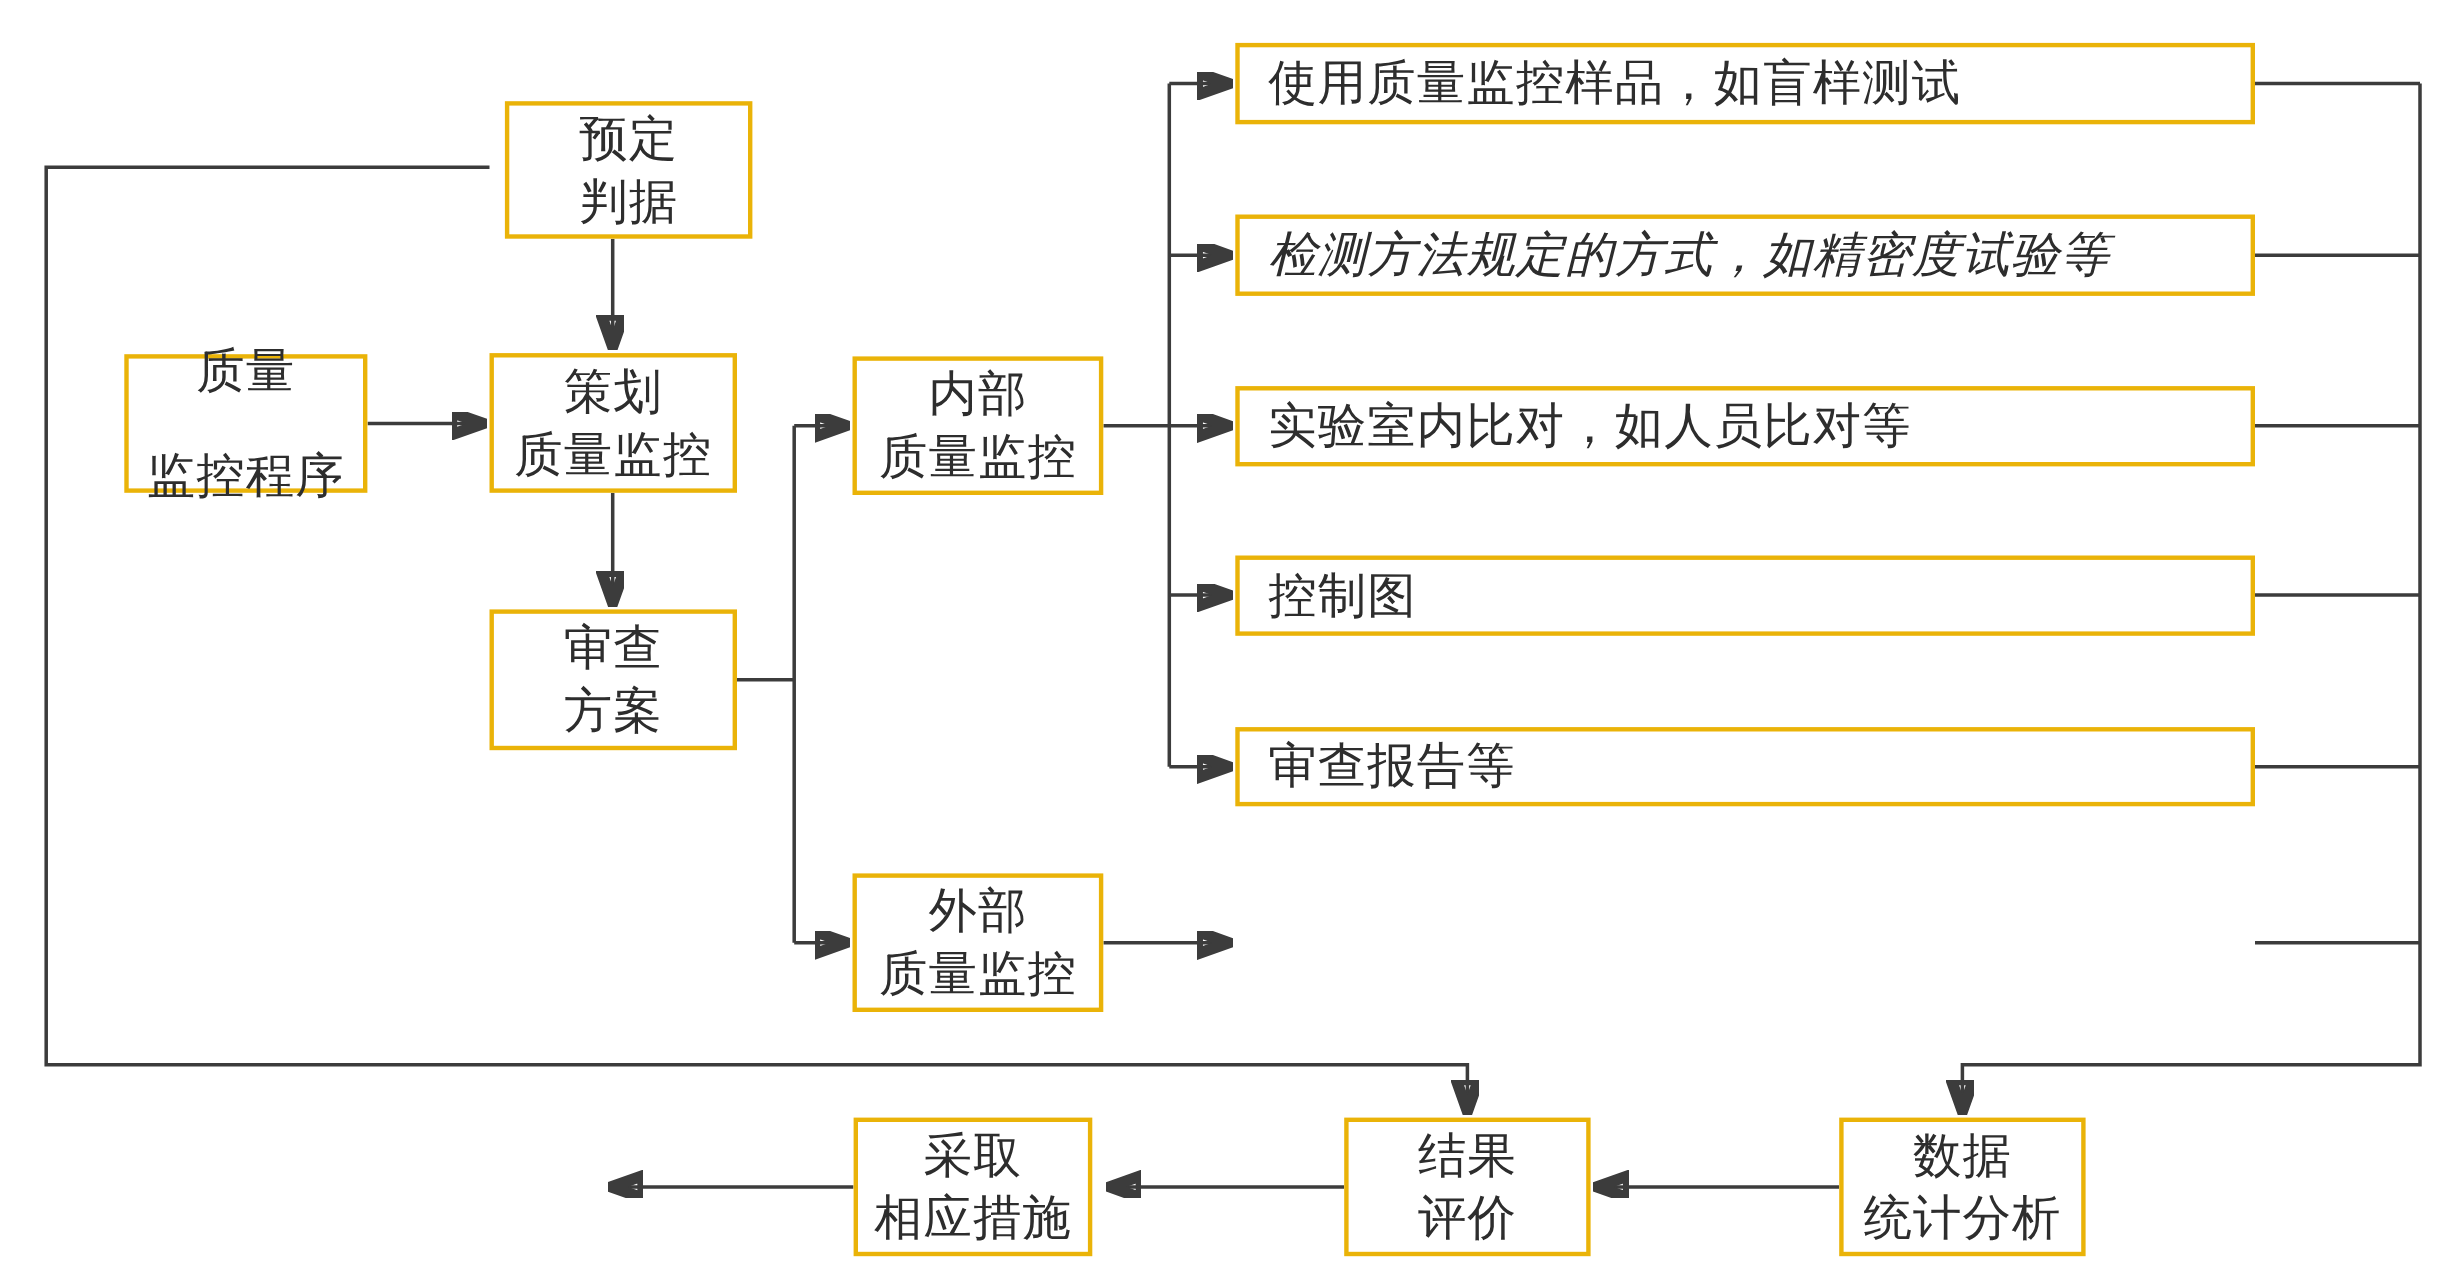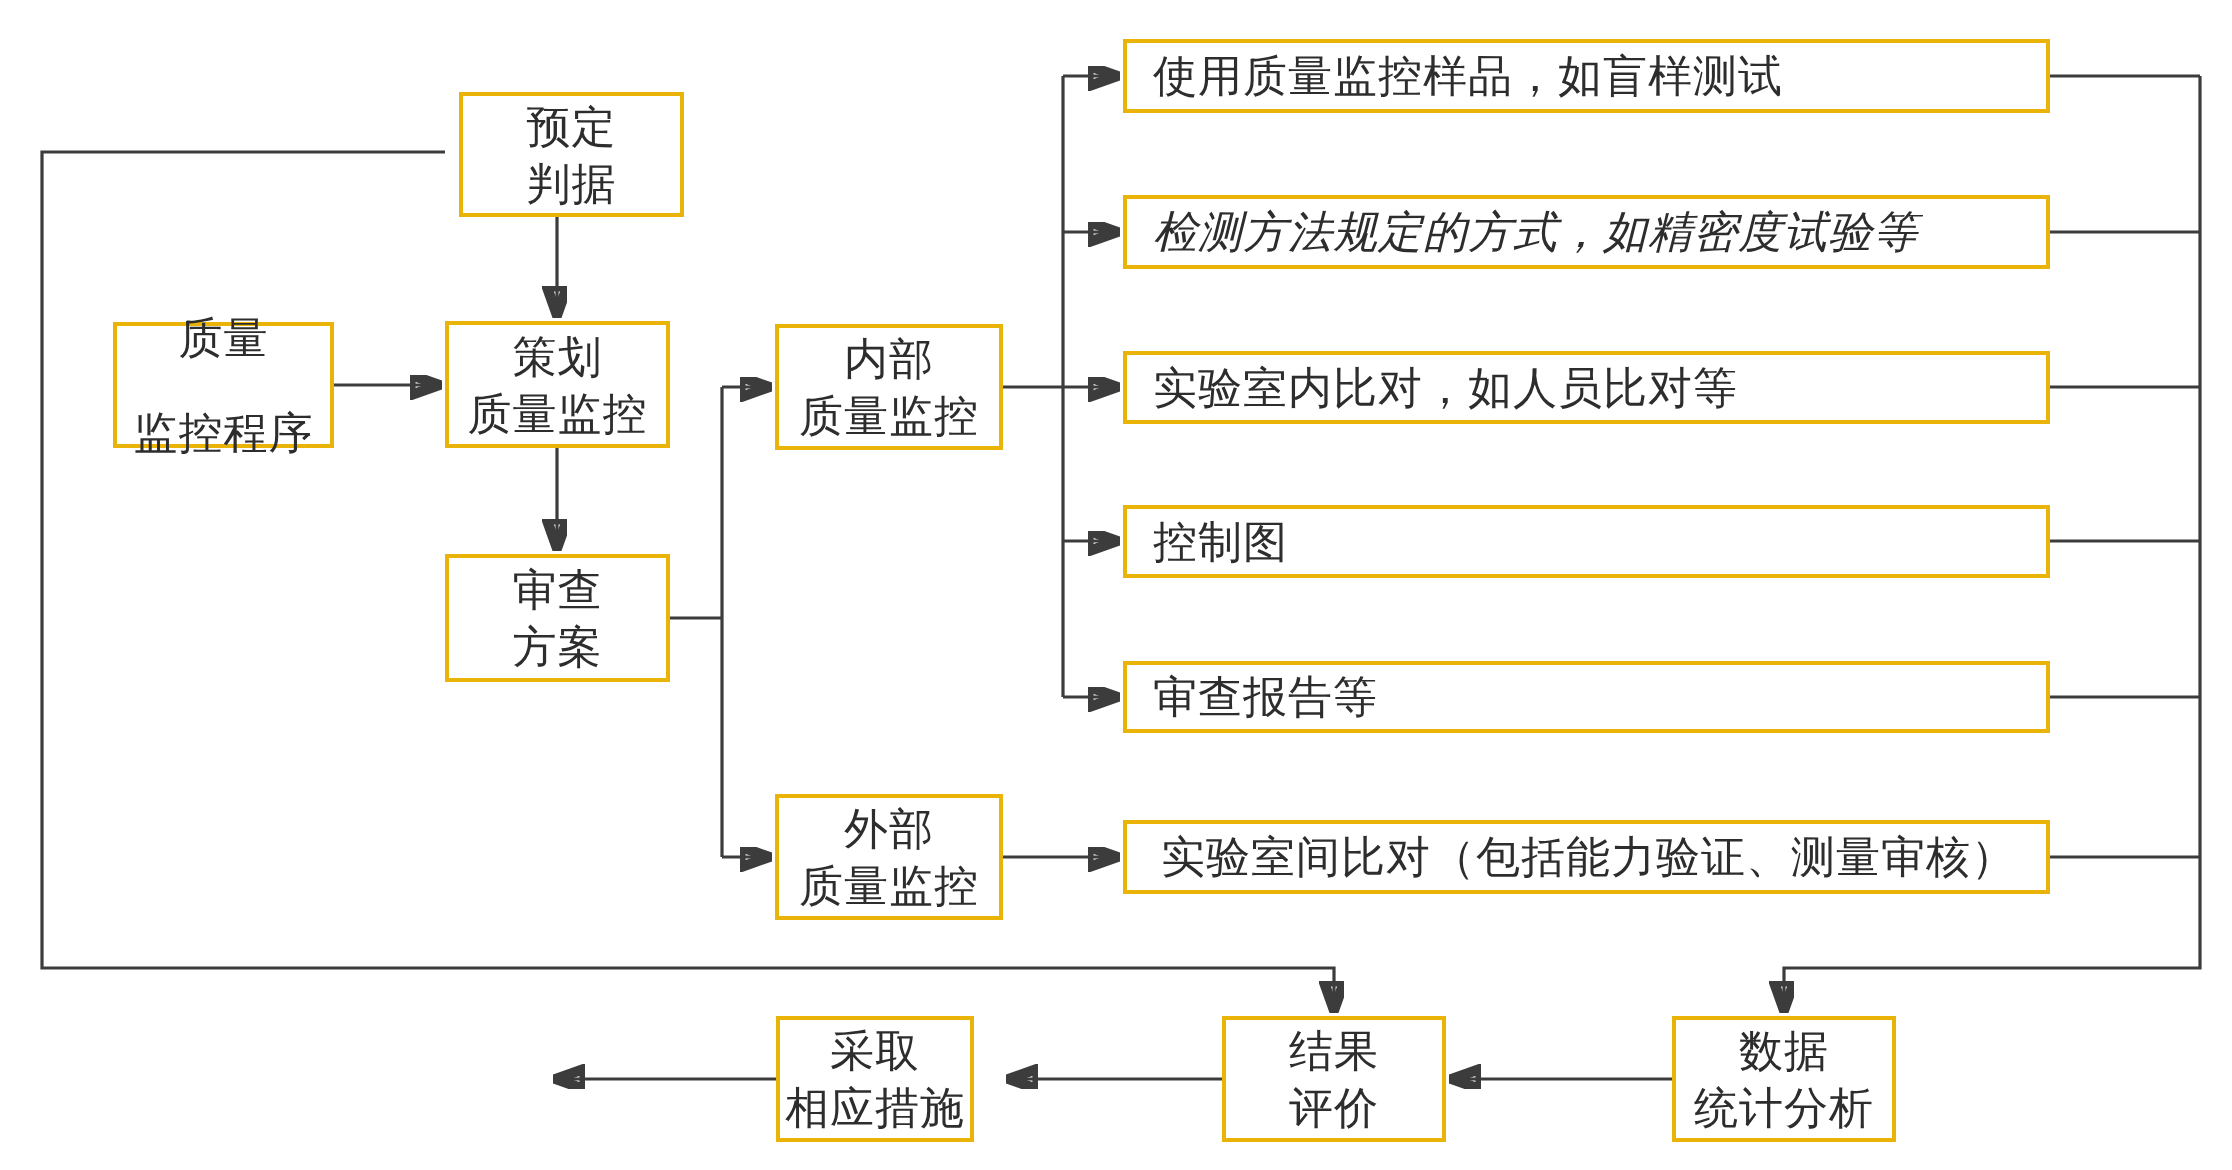--- a/index.html
+++ b/index.html
@@ -138,26 +138,23 @@
   </div>
 
   <div class="node single-line" style="left:1123px;top:505px;width:927px;height:73px;">
     <span>控制图</span>
   </div>
 
   <div class="node single-line" style="left:1123px;top:661px;width:927px;height:72px;">
     <span>审查报告等</span>
   </div>
 
-  <div class="node single-line" style="left:1123px;top:820px;width:927px;height:74px;padding-left:34px;">
-    <span>实验室间比对（包括能力验证、测量审核）</span>
-  </div>
 
 
-  <div class="node two-line" style="left:776px;top:1016px;width:198px;height:126px;">
+  <div class="node two-line" style="left:776px;top:1016px;width:217px;height:126px;">
     <span>采取</span>
     <span>相应措施</span>
   </div>
 
   <div class="node two-line" style="left:1222px;top:1016px;width:224px;height:126px;">
     <span>结果</span>
     <span>评价</span>
   </div>
 
   <div class="node two-line" style="left:1672px;top:1016px;width:224px;height:126px;">

